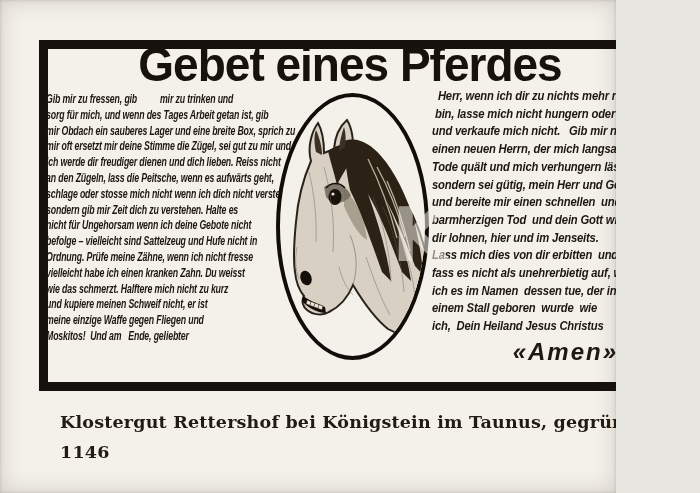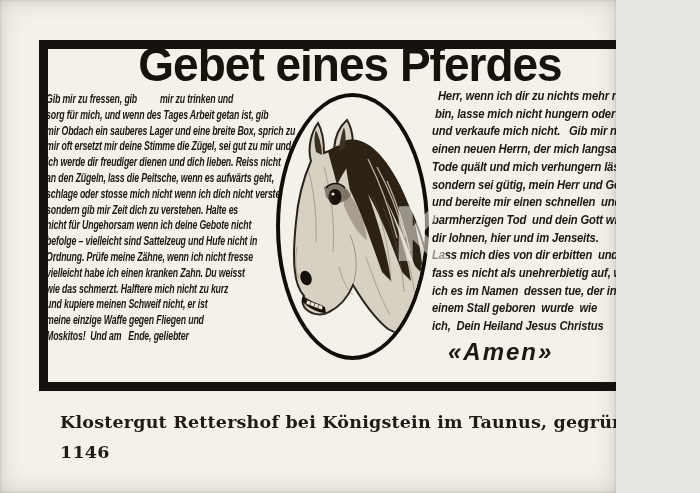--- a/index.html
+++ b/index.html
@@ -37,21 +37,21 @@
     transform:scaleX(0.73);transform-origin:left top;
   }
   .col-right{
     left:432px;top:88px;width:260px;
     font-size:12.5px;line-height:17.7px;letter-spacing:-0.2px;
     transform:scaleX(0.90);transform-origin:left top;
   }
   .col-left,.col-right{color:#28211７;}
   .amen{
     position:absolute;left:448px;top:338px;width:170px;
-    text-align:left;
+    text-align:right;
     font-family:"Liberation Sans", sans-serif;
     font-style:italic;font-weight:bold;
     font-size:24px;letter-spacing:2px;color:#1e1811;
   }
   .oval{
     position:absolute;left:276px;top:93px;width:145px;height:259px;
     border:4px solid #120d08;border-radius:50%;
     overflow:hidden;background:#f4f1ea;
   }
   .oval svg{position:absolute;left:0;top:0;width:100%;height:100%;}

